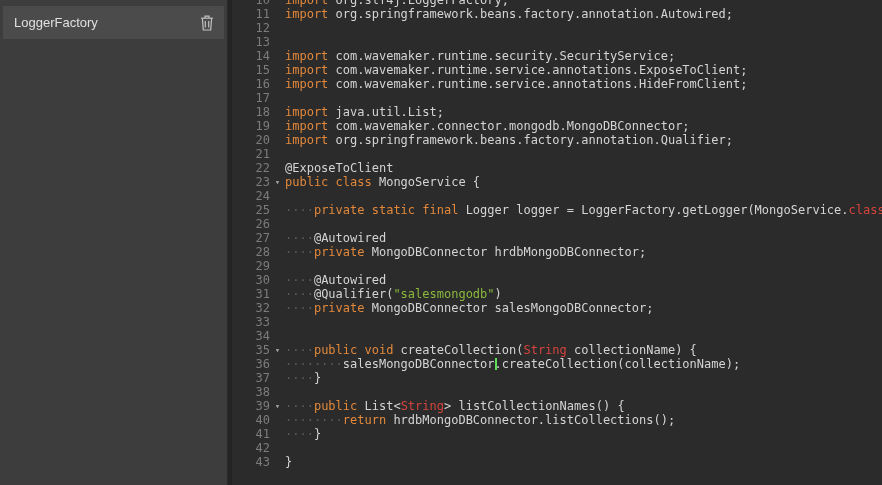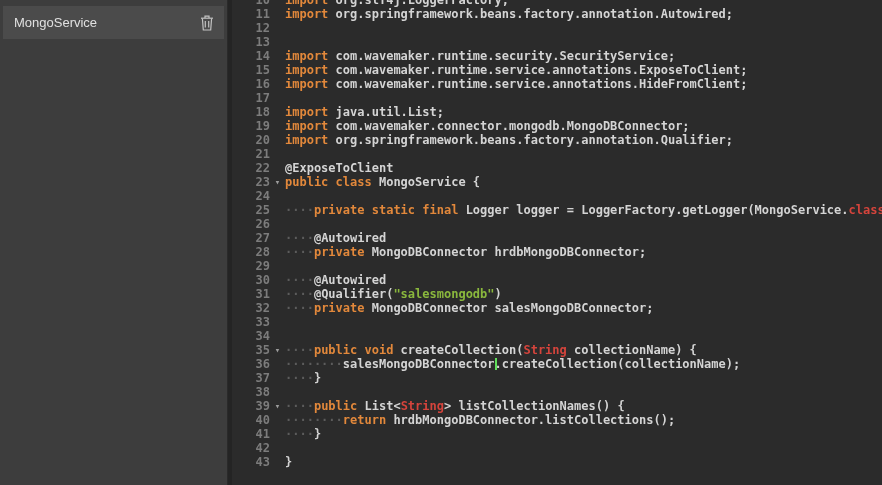--- a/index.html
+++ b/index.html
@@ -17,21 +17,21 @@
     display:flex;align-items:center;justify-content:space-between;
     padding:0 10px 0 11px;box-sizing:border-box;cursor:pointer;
   }
   .sidebar-label{
     color:#e0e0e0;font-family:"Liberation Sans",sans-serif;font-size:13px;
   }
   .trash{display:flex;align-items:center;cursor:pointer;opacity:.9;}
   
   .divider{width:4px;flex:none;background:#242424;cursor:col-resize;}
   
-  .editor{flex:1;overflow:hidden;background:#2b2b2b;position:relative;font-weight:bold;}
+  .editor{flex:1;overflow:hidden;background:#2b2b2b;position:relative;}
   .code-lines{
     margin-top:-7px;font-size:12px;line-height:14px;white-space:pre;
     font-family:"DejaVu Sans Mono",monospace;
   }
   .code-row{display:flex;height:14px;}
   .gutter-num{
     width:38px;flex:none;text-align:right;color:#7c7c7c;
     -webkit-user-select:none;user-select:none;
   }
   .fold{
@@ -49,21 +49,21 @@
     background:var(--caret,#5fde5a);vertical-align:-2px;
   }
 </style>
 </head>
 <body>
 
 <div class="app">
 
   <aside class="sidebar">
     <div class="sidebar-item">
-      <span class="sidebar-label">MongoService</span>
+      <span class="sidebar-label">LoggerFactory</span>
       <span class="trash">
         <svg width="14" height="16" viewBox="0 0 14 16" aria-hidden="true">
           <g stroke="#cfcfcf" stroke-width="1.2" fill="none">
             <path d="M1 3.2 H13"></path>
             <path d="M5 3V1.2h4V3"></path>
             <path d="M2.4 3.5 L3.3 15 H10.7 L11.6 3.5"></path>
             <path d="M5.3 6 V12.5"></path>
             <path d="M8.7 6 V12.5"></path>
           </g>
         </svg>

